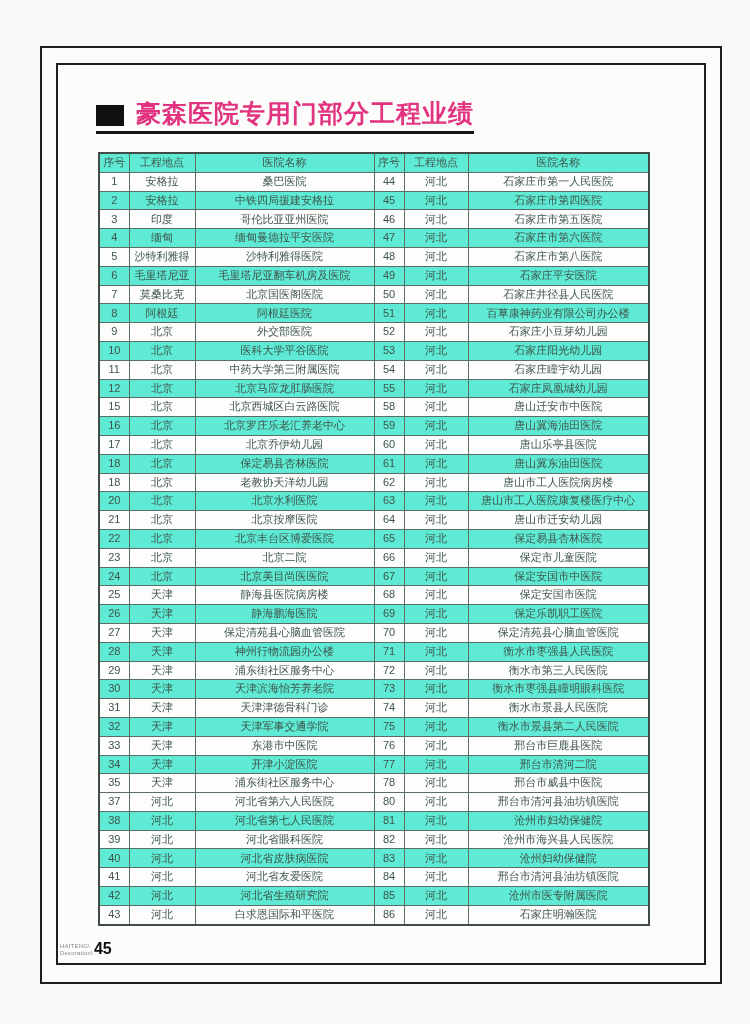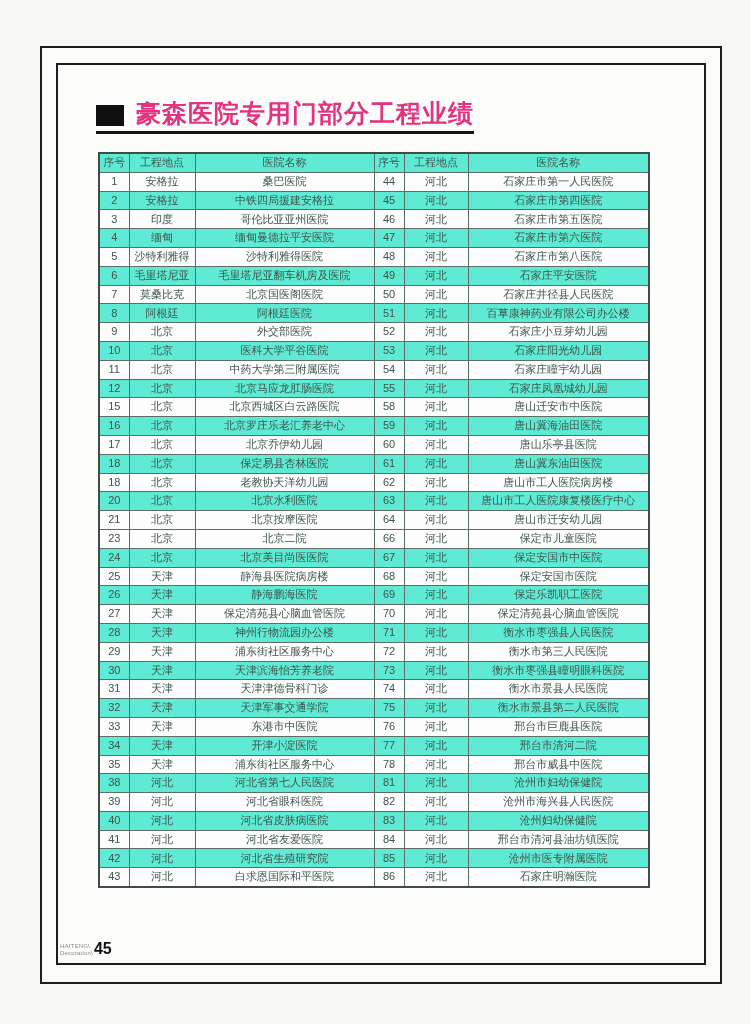--- a/index.html
+++ b/index.html
@@ -288,20 +288,28 @@
           <td>唐山市工人医院康复楼医疗中心</td>
         </tr>
         <tr class="white">
           <td>21</td>
           <td>北京</td>
           <td>北京按摩医院</td>
           <td>64</td>
           <td>河北</td>
           <td>唐山市迁安幼儿园</td>
         </tr>
+        <tr class="green">
+          <td>22</td>
+          <td>北京</td>
+          <td>北京丰台区博爱医院</td>
+          <td>65</td>
+          <td>河北</td>
+          <td>保定易县杏林医院</td>
+        </tr>
         <tr class="white">
           <td>23</td>
           <td>北京</td>
           <td>北京二院</td>
           <td>66</td>
           <td>河北</td>
           <td>保定市儿童医院</td>
         </tr>
         <tr class="green">
           <td>24</td>
@@ -391,20 +399,28 @@
           <td>河北</td>
           <td>邢台市清河二院</td>
         </tr>
         <tr class="white">
           <td>35</td>
           <td>天津</td>
           <td>浦东街社区服务中心</td>
           <td>78</td>
           <td>河北</td>
           <td>邢台市威县中医院</td>
+        </tr>
+        <tr class="white">
+          <td>37</td>
+          <td>河北</td>
+          <td>河北省第六人民医院</td>
+          <td>80</td>
+          <td>河北</td>
+          <td>邢台市清河县油坊镇医院</td>
         </tr>
         <tr class="green">
           <td>38</td>
           <td>河北</td>
           <td>河北省第七人民医院</td>
           <td>81</td>
           <td>河北</td>
           <td>沧州市妇幼保健院</td>
         </tr>
         <tr class="white">

